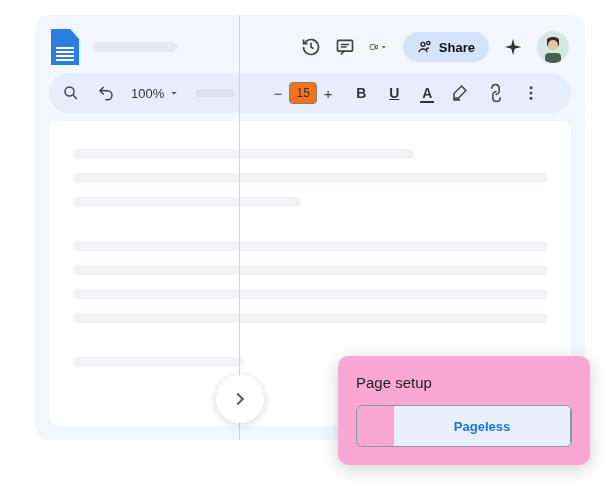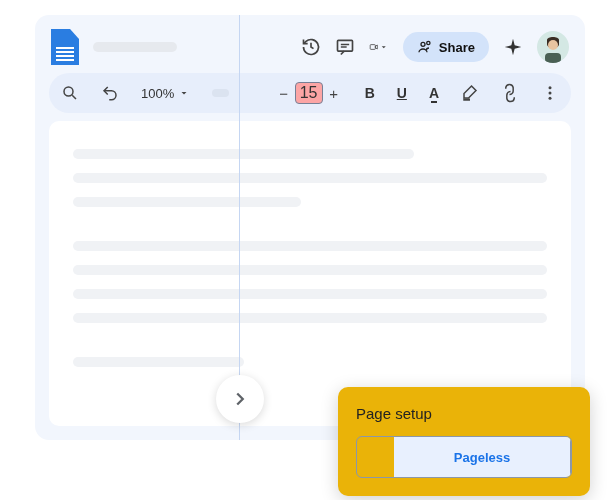--- a/index.html
+++ b/index.html
@@ -10,42 +10,42 @@
 .docicon::after { content: ""; position: absolute; left: 5px; top: 18px; width: 18px; height: 2px; background: #fff; box-shadow: 0 4px 0 #fff, 0 8px 0 #fff, 0 12px 0 #fff; }
 .title-ph { margin-left: 14px; width: 84px; height: 10px; background: #e6e9ee; border-radius: 6px; }
 .flex-sp { flex: 1; }
 .actions { display: flex; align-items: center; gap: 14px; }
 .ic { width: 20px; height: 20px; display: flex; align-items: center; justify-content: center; cursor: pointer; }
 .ic svg { width: 20px; height: 20px; }
 .share-pill { display: flex; align-items: center; gap: 6px; background: #d3e3fa; padding: 7px 14px; border-radius: 20px; font-size: 13px; font-weight: 600; color: #111; cursor: pointer; }
 .share-pill svg { width: 16px; height: 16px; }
 .avatar { width: 32px; height: 32px; border-radius: 50%; overflow: hidden; }
 .avatar svg { width: 32px; height: 32px; }
-.toolbar { margin: 2px 14px 0 14px; height: 40px; background: #e7eefb; border-radius: 20px; display: flex; align-items: center; padding: 0 12px; gap: 22px; }
+.toolbar { margin: 2px 14px 0 14px; height: 40px; background: #e7eefb; border-radius: 20px; display: flex; align-items: center; padding: 0 12px; gap: 15px; }
 .tb-ic { width: 20px; height: 20px; display: flex; align-items: center; justify-content: center; cursor: pointer; }
 .tb-ic svg { width: 18px; height: 18px; }
 .zoom { display: flex; align-items: center; gap: 4px; font-size: 13px; color: #333; cursor: pointer; }
 .tb-ph { width: 40px; height: 8px; background: #dbe3f0; border-radius: 4px; }
 .divider-gap { width: 4px; }
 .fs-box { display: flex; align-items: center; gap: 2px; }
-.fs-input { width: 28px; height: 22px; border: 1px solid #768096; border-radius: 4px; font-size: 16px; text-align: center; background: #fca5a5; color: #333; }
+.fs-input { width: 28px; height: 22px; border: 1px solid #768096; border-radius: 4px; font-size: 12px; text-align: center; background: #f97316; color: #333; }
 .fs-minus, .fs-plus { width: 18px; height: 20px; display: flex; align-items: center; justify-content: center; font-size: 15px; color: #444; cursor: pointer; }
 .fmt { font-size: 14px; font-weight: 700; color: #333; cursor: pointer; width: 18px; text-align: center; }
 .underline { text-decoration: underline; }
 .fmt-A { position: relative; }
 .fmt-A::after { content: ""; position: absolute; left: 2px; right: 2px; bottom: -2px; height: 2px; background: #333; }
 .highlight-ic { position: relative; width: 20px; height: 20px; cursor: pointer; }
 .highlight-ic svg { width: 18px; height: 18px; }
 .link-ic svg { transform: rotate(-45deg); }
 .doc-body { position: absolute; left: 14px; top: 106px; right: 14px; bottom: 14px; background: #fff; border-radius: 10px; padding: 28px 24px; display: flex; flex-direction: column; gap: 14px; }
 .line { height: 10px; background: #f0f2f5; border-radius: 6px; }
 .legacy-page { position: absolute; left: 35px; top: 15px; width: 205px; height: 425px; border-right: 1px solid #c5d6f2; border-radius: 14px 0 0 14px; overflow: hidden; pointer-events: none; opacity: 1; }
 .chevron-btn { position: absolute; left: 216px; top: 375px; width: 48px; height: 48px; background: #fff; border-radius: 50%; box-shadow: 0 2px 10px rgba(0,0,0,.15); display: flex; align-items: center; justify-content: center; cursor: pointer; }
 .chevron-btn svg { width: 22px; height: 22px; }
-.panel { position: absolute; right: 18px; bottom: 4px; width: 252px; background: #eab308; border-radius: 10px; box-shadow: 0 4px 18px rgba(0,0,0,.18); padding: 18px; }
+.panel { position: absolute; right: 18px; bottom: 35px; width: 252px; background: #f9a8d4; border-radius: 10px; box-shadow: 0 4px 18px rgba(0,0,0,.18); padding: 18px; }
 .panel-title { font-size: 15px; color: #222; margin-bottom: 14px; }
 .seg { display: flex; border: 1px solid #8b97a9; border-radius: 6px; overflow: hidden; height: 42px; }
 .seg-opt { flex: 1; display: flex; align-items: center; justify-content: center; font-size: 13px; font-weight: 600; color: #333; cursor: pointer; }
 .seg-opt.active { background: #e8f0fe; color: #1a73e8; margin-left: 37px; }
 .seg-opt:first-child { border-right: 1px solid #8b97a9; }
 </style>
 </head>
 <body>
 
 <div class="window">

